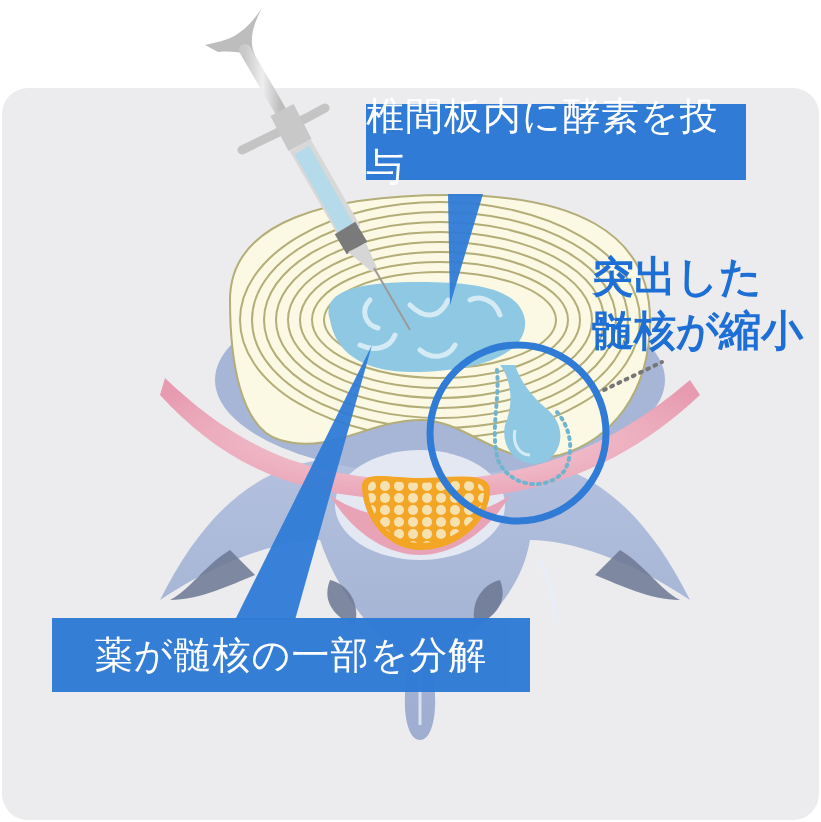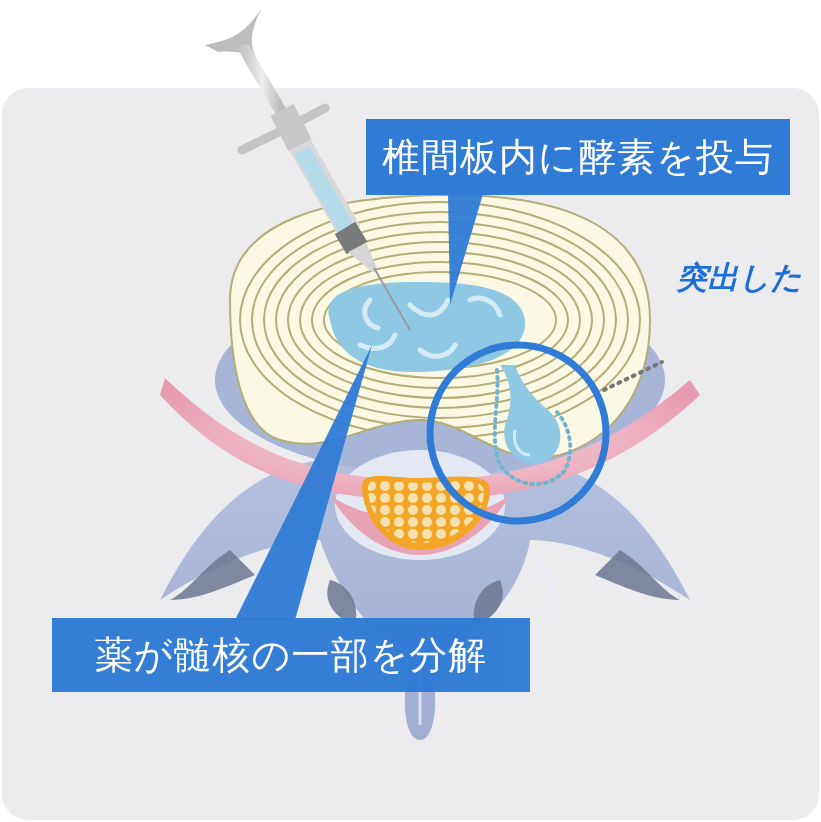--- a/index.html
+++ b/index.html
@@ -1,22 +1,22 @@
 <!DOCTYPE html>
 <html><head>
   <meta charset="utf-8">
   <style>
     html, body { margin:0; padding:0; background:#ffffff; }
     body { width:821px; height:822px; position:relative; overflow:hidden; font-family:"DejaVu Sans", sans-serif; }
     .panel { position:absolute; left:2px; top:88px; width:817px; height:732px; background:#ececef; border-radius:26px; }
     svg.art { position:absolute; left:0; top:0; }
     .callout { position:absolute; background:#2f7bd6; color:#ffffff; display:flex; align-items:center; justify-content:center; letter-spacing:1px; box-sizing:border-box; }
-    .callout-top { left:366px; top:119px; width:424px; height:76px; font-size:38px; }
+    .callout-top { left:366px; top:104px; width:380px; height:76px; font-size:38px; }
     .callout-bottom { left:52px; top:618px; width:478px; height:74px; font-size:38px; opacity:0.97; }
-    .label-shrink { position:absolute; left:592px; top:250px; width:210px; color:#1d6fd6; font-weight:bold; font-size:31px; line-height:54px; text-align:right;font-style:italic; }
+    .label-shrink { position:absolute; left:592px; top:250px; width:210px; color:#1d6fd6; font-weight:bold; font-size:42px; line-height:54px; text-align:left; }
     .label-shrink div { white-space:nowrap; }
   </style>
 </head>
 <body>
 
 <div class="panel"></div>
 
 <svg class="art" width="821" height="822" viewBox="0 0 821 822">
   <defs>
     <radialGradient id="nerveG" cx="50%" cy="50%" r="60%">
@@ -116,13 +116,14 @@
 <div class="callout callout-top">
   <span>椎間板内に酵素を投与</span>
 </div>
 
 <div class="callout callout-bottom">
   <span>薬が髄核の一部を分解</span>
 </div>
 
 <div class="label-shrink">
   <div>突出した</div>
+  <div>髄核が縮小</div>
 </div>
 
 </body></html>

